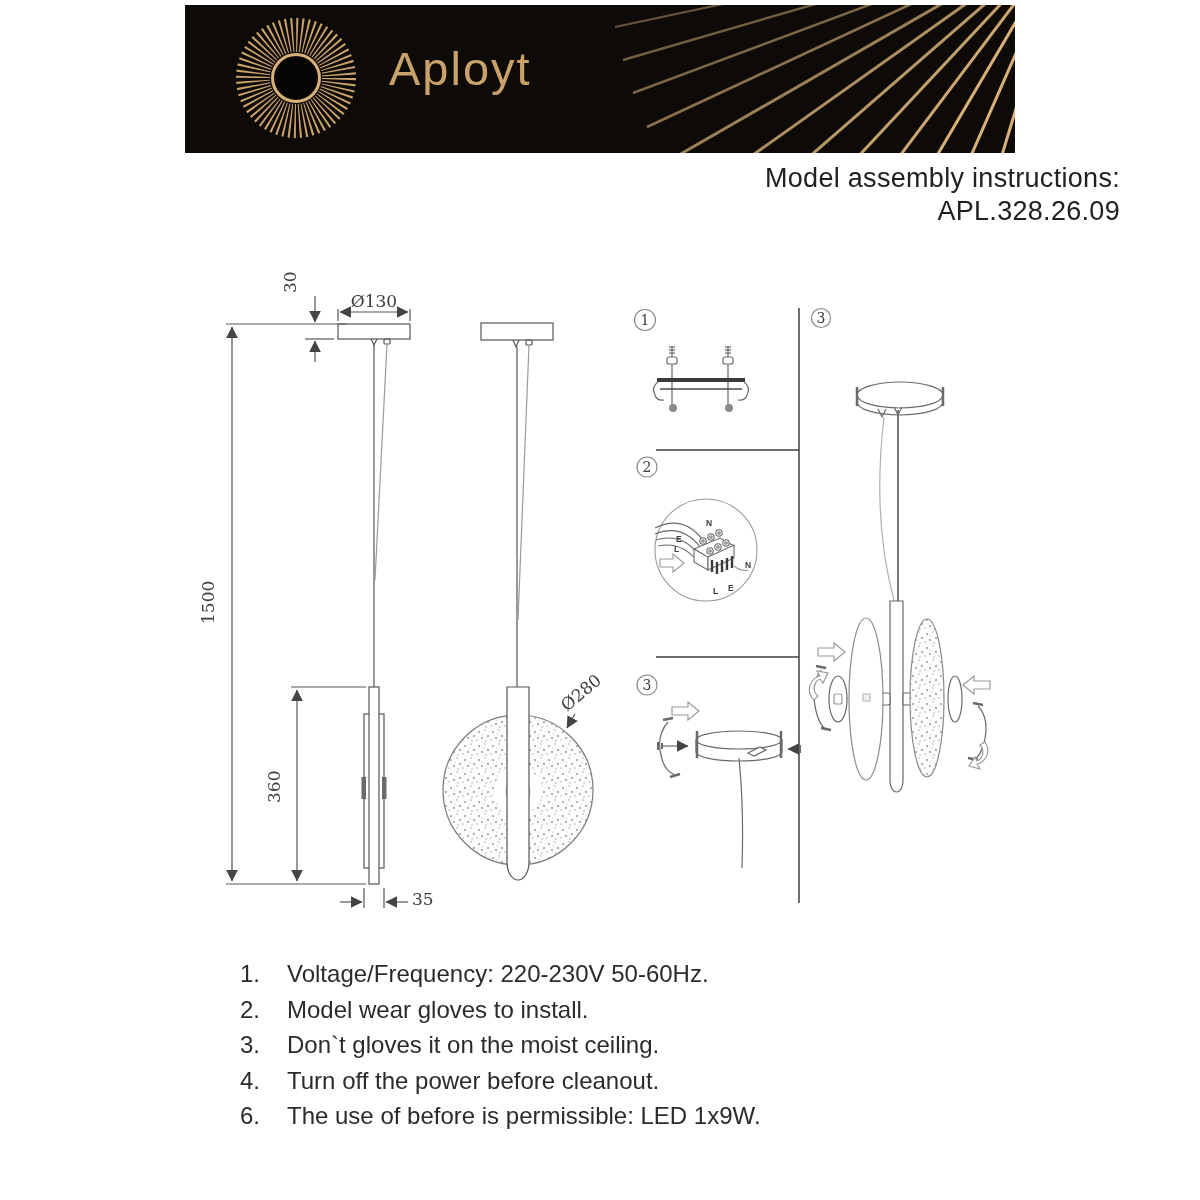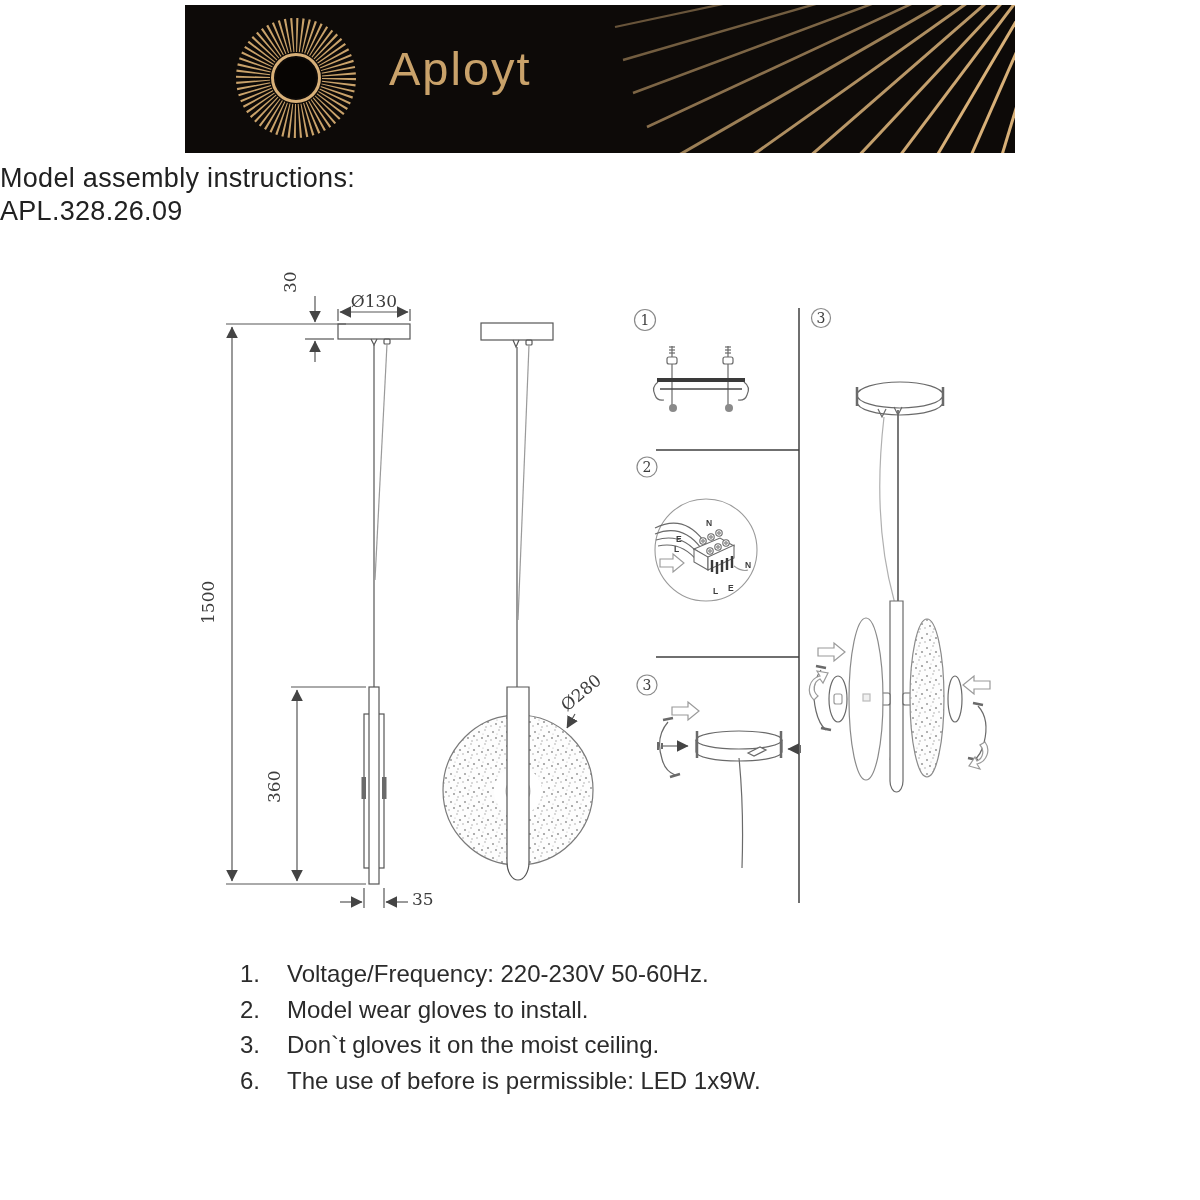--- a/index.html
+++ b/index.html
@@ -4,21 +4,21 @@
 <style>
   html,body{margin:0;padding:0;}
   .page{position:relative;width:1200px;height:1200px;background:#ffffff;overflow:hidden;
         font-family:"Liberation Sans",sans-serif;}
   
   .banner{position:absolute;left:185px;top:5px;width:830px;height:148px;background:#0d0a08;overflow:hidden;}
   .banner svg{position:absolute;}
   .brand{position:absolute;left:204px;top:36px;font-size:47px;letter-spacing:2px;color:#c9a26a;
          font-family:Liberation Sans, sans-serif;font-weight:400;}
   
-  .title-block{position:absolute;left:0;top:162px;width:1120px;text-align:left;color:#212121;}
+  .title-block{position:absolute;left:0;top:162px;width:1120px;text-align:right;color:#212121;}
   .title-line1{font-size:27px;line-height:33px;letter-spacing:.3px;}
   .title-line2{font-size:27px;line-height:33px;letter-spacing:.3px;}
   
   .drawing{position:absolute;left:0;top:0;width:1200px;height:1200px;}
   .drawing text{fill:#3c3c3c;}
   .dim-label{font-family:"DejaVu Serif",serif;font-size:17px;}
   .step-num{font-family:"DejaVu Serif",serif;font-size:14px;fill:#4a4a4a;}
   .wire-label{font-family:"Liberation Sans",sans-serif;font-size:8.5px;font-weight:bold;fill:#333;}
   
   .instructions{position:absolute;left:240px;top:956px;color:#2b2b2b;}
@@ -281,17 +281,20 @@
     <div class="instr-row">
       <span class="instr-num">1.</span><span>Voltage/Frequency: 220-230V 50-60Hz.</span>
     </div>
     <div class="instr-row">
       <span class="instr-num">2.</span><span>Model wear gloves to install.</span>
     </div>
     <div class="instr-row">
       <span class="instr-num">3.</span><span>Don`t gloves it on the moist ceiling.</span>
     </div>
     <div class="instr-row">
+      <span class="instr-num">4.</span><span>Turn off the power before cleanout.</span>
+    </div>
+    <div class="instr-row">
       <span class="instr-num">6.</span><span>The use of before is permissible: LED 1x9W.</span>
     </div>
   </div>
 
 </div>
 
 </body></html>

